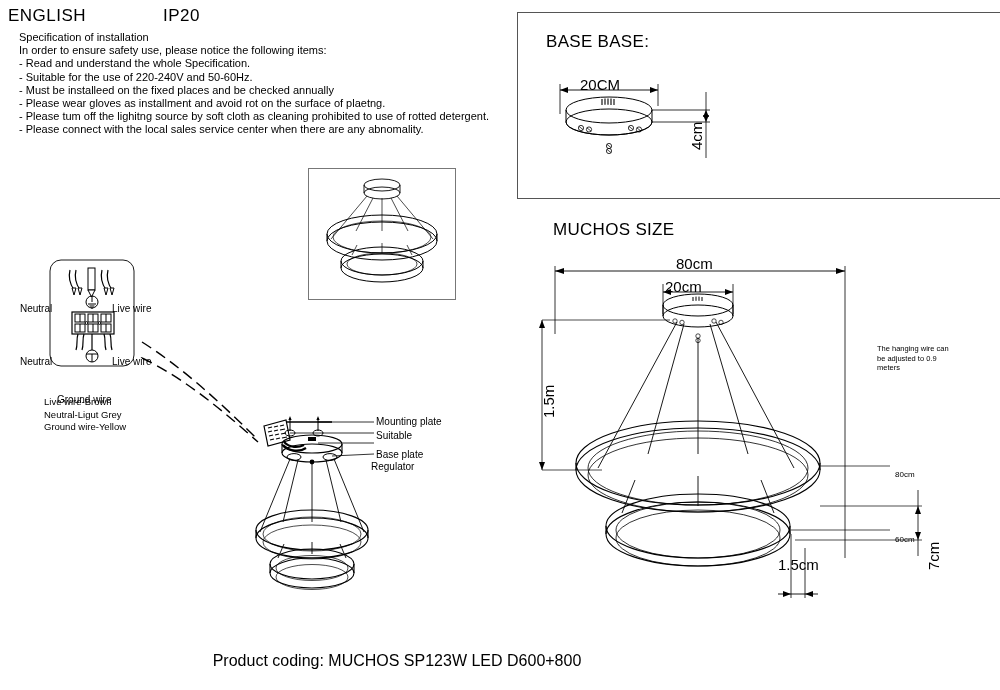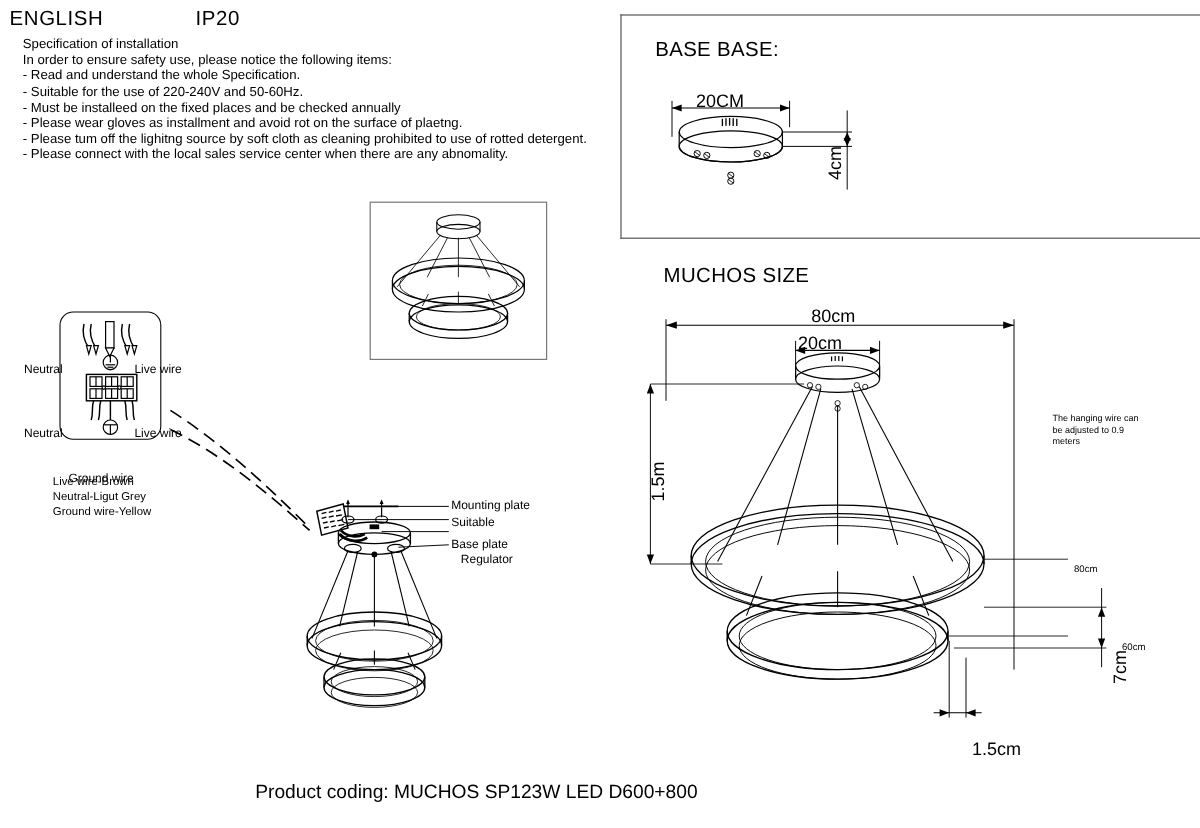--- a/index.html
+++ b/index.html
@@ -176,23 +176,23 @@
   <line class="ln" x1="248" y1="336" x2="288" y2="336" stroke-width="0.9"></line>
   <path d="M261,336 L253,333 L253,339 Z" fill="#000"></path>
   <path d="M275,336 L283,333 L283,339 Z" fill="#000"></path>
 </svg>
 </div>
 
 <div class="abs dimlabel" style="left:676px;top:255px;">80cm</div>
 <div class="abs dimlabel" style="left:665px;top:278px;">20cm</div>
 <div class="abs dimlabel rot90" style="left:540px;top:418px;">1.5m</div>
 <div class="abs dimlabel-sm" style="left:895px;top:470px;">80cm</div>
-<div class="abs dimlabel-sm" style="left:895px;top:535px;margin-left:40px;">60cm</div>
+<div class="abs dimlabel-sm" style="left:895px;top:535px;">60cm</div>
 <div class="abs dimlabel rot90" style="left:925px;top:570px;">7cm</div>
-<div class="abs dimlabel" style="left:778px;top:616px;margin-left:32px;">1.5cm</div>
+<div class="abs dimlabel" style="left:778px;top:556px;">1.5cm</div>
 <div class="abs note" style="left:877px;top:344px;">The hanging wire can
 be adjusted to 0.9
 meters</div>
 
 <div class="abs prodbox" style="left:308px;top:168px;width:146px;height:130px;">
 <svg width="146" height="130" viewBox="0 0 146 130">
 
   <ellipse class="ln" cx="73" cy="16" rx="18" ry="6" stroke-width="0.9"></ellipse>
   <line class="ln" x1="55" y1="16" x2="55" y2="24" stroke-width="0.9"></line>
   <line class="ln" x1="91" y1="16" x2="91" y2="24" stroke-width="0.9"></line>
@@ -362,15 +362,15 @@
   <line class="ln" x1="62" y1="10" x2="118" y2="10" stroke-width="0.8"></line>
   <line class="ln" x1="34" y1="21" x2="118" y2="21" stroke-width="0.8"></line>
   <line class="ln" x1="62" y1="31" x2="118" y2="31" stroke-width="0.8"></line>
   <line class="ln" x1="76" y1="44" x2="118" y2="42" stroke-width="0.8"></line>
 </svg>
 </div>
 
 <div class="abs callout" style="left:376px;top:416px;">Mounting plate</div>
 <div class="abs callout" style="left:376px;top:430px;">Suitable</div>
 <div class="abs callout" style="left:376px;top:449px;">Base plate</div>
-<div class="abs callout" style="left:384px;top:461px;">Regulator</div>
+<div class="abs callout" style="left:371px;top:461px;">Regulator</div>
 
 <div class="abs footer">Product coding: MUCHOS SP123W LED D600+800</div>
 
 </body></html>

